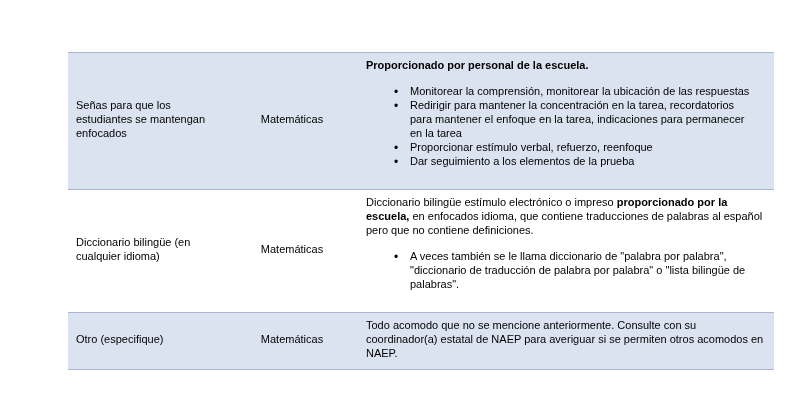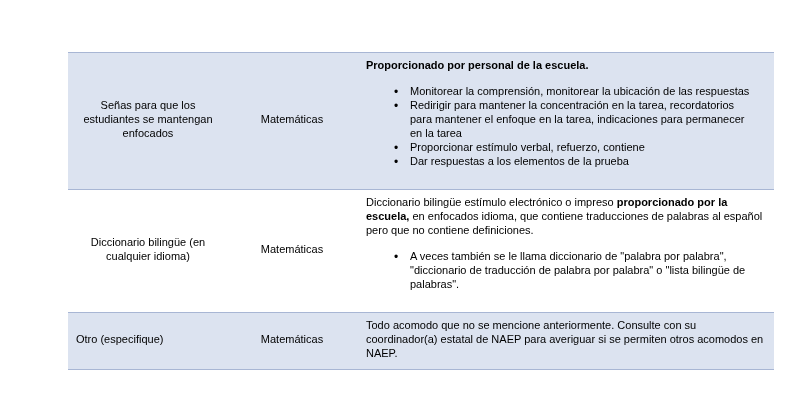--- a/index.html
+++ b/index.html
@@ -73,39 +73,38 @@
     left: 0;
     top: 0;
     font-size: 12px;
     line-height: 1.27;
   }
   .inline-bold {
     font-weight: bold;
   }
   .nowrap-cell {
     white-space: pre-line;
-    text-align: center;
   }
 </style>
 </head>
 <body>
 
 <div class="page">
   <table class="accom-table">
     <tbody>
       <tr>
         <td class="col-name nowrap-cell">Señas para que los estudiantes se mantengan enfocados</td>
         <td class="col-subject">Matemáticas</td>
         <td class="col-desc">
           <p class="desc-lead bold">Proporcionado por personal de la escuela.</p>
           <ul class="bullets">
             <li>Monitorear la comprensión, monitorear la ubicación de las respuestas</li>
             <li>Redirigir para mantener la concentración en la tarea, recordatorios para mantener el enfoque en la tarea, indicaciones para permanecer en la tarea</li>
-            <li>Proporcionar estímulo verbal, refuerzo, contiene</li>
-            <li>Dar respuestas a los elementos de la prueba</li>
+            <li>Proporcionar estímulo verbal, refuerzo, reenfoque</li>
+            <li>Dar seguimiento a los elementos de la prueba</li>
           </ul>
         </td>
       </tr>
       <tr class="row-alt">
         <td class="col-name nowrap-cell">Diccionario bilingüe (en cualquier idioma)</td>
         <td class="col-subject">Matemáticas</td>
         <td class="col-desc">
           <p class="desc-lead"><span>Diccionario bilingüe estímulo electrónico o impreso </span><span class="inline-bold">proporcionado por la escuela,</span><span> en enfocados idioma, que contiene traducciones de palabras al español pero que no contiene definiciones.</span></p>
           <ul class="bullets">
             <li>A veces también se le llama diccionario de "palabra por palabra", "diccionario de traducción de palabra por palabra" o "lista bilingüe de palabras".</li>

